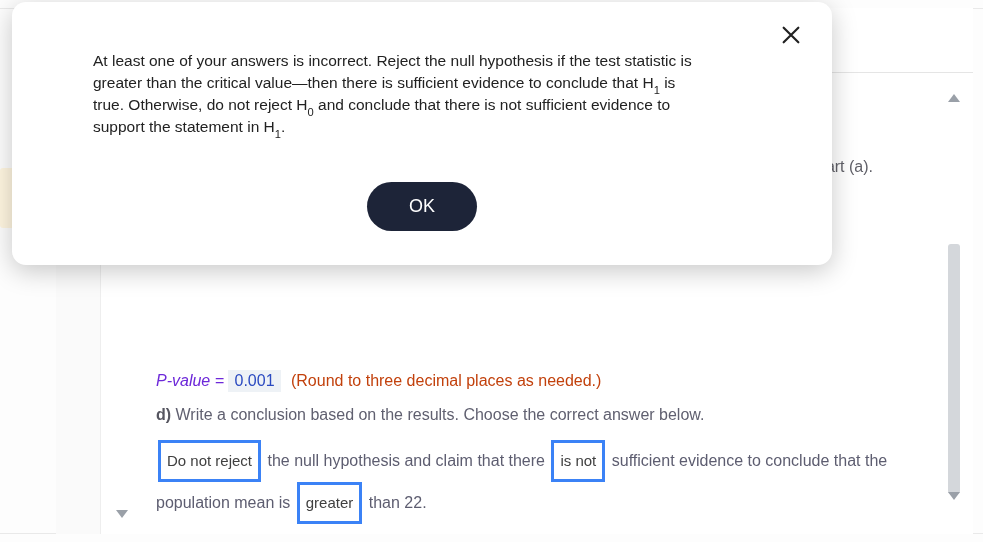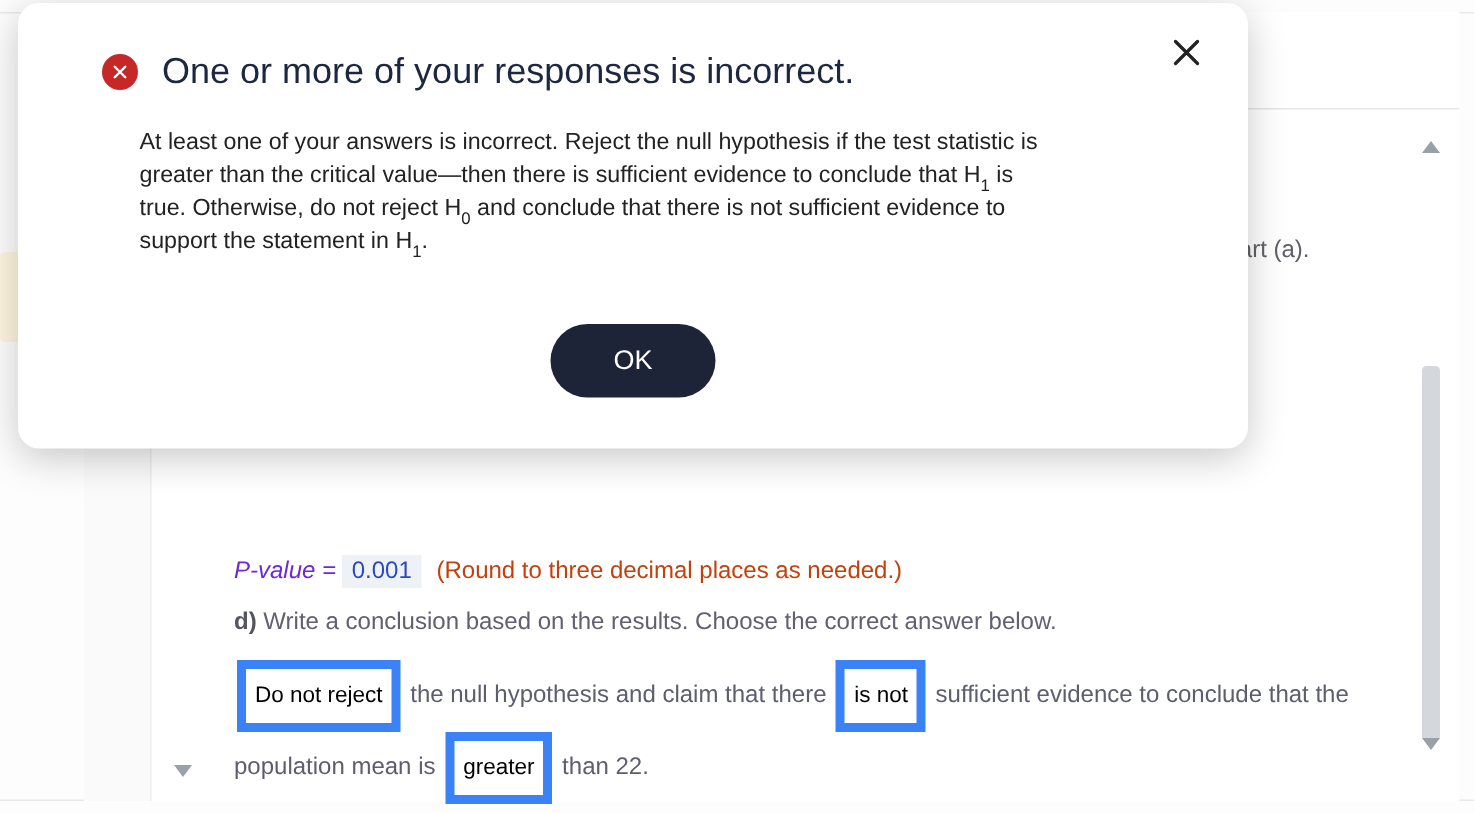--- a/index.html
+++ b/index.html
@@ -13,21 +13,21 @@
   .bg .tan{position:absolute;left:-56px;top:160px;width:62px;height:60px;background:#fff6e0;border-radius:3px;}
   .bg .hr{position:absolute;top:64px;left:44px;right:0;height:1px;background:#e5e5e5;}
   .bg-part-a{position:absolute;top:150px;right:100px;color:#606068;}
   .pval-line{position:absolute;top:362px;left:100px;color:#3b3b55;}
   .pval-label{color:#6d28d9;font-style:italic;}
   .pval-box{display:inline-block;background:#eef2f6;color:#2b4ac0;padding:2px 6px;font-family:Liberation Sans, sans-serif;}
   .pval-hint{color:#c2410c;margin-left:6px;}
   .q-d{position:absolute;top:398px;left:100px;right:30px;color:#606070;}
   .q-d b{font-weight:bold;color:#565660;}
   .conclusion{position:absolute;top:432px;left:100px;right:30px;color:#5d5d70;line-height:34px;}
-  .sel{display:inline-block;border:6px solid #3b82f6;color:#000000;padding:1px 6px;margin:0 2px;background:#fff;font-size:15px;}
+  .sel{display:inline-block;border:3px solid #3b82f6;color:#404040;padding:1px 6px;margin:0 2px;background:#fff;font-size:15px;}
   
   .vscroll{position:absolute;right:12px;top:72px;bottom:28px;width:14px;}
   .v-up,.v-dn{width:0;height:0;border-left:6px solid transparent;border-right:6px solid transparent;position:absolute;left:1px;}
   .v-up{border-bottom:8px solid #9aa0a8;top:14px;}
   .v-dn{border-top:8px solid #9aa0a8;bottom:6px;}
   .v-thumb{position:absolute;top:164px;width:12px;height:250px;background:#d4d7db;border-radius:3px;left:1px;}
   .hscroll{position:absolute;left:60px;bottom:12px;width:16px;height:12px;}
   .h-dn{width:0;height:0;border-left:6px solid transparent;border-right:6px solid transparent;border-top:8px solid #9aa0a8;}
   
   .modal{position:absolute;left:12px;top:2px;width:708px;background:#ffffff;border-radius:14px;box-shadow:0 6px 26px rgba(0,0,0,0.22);padding:26px 56px 34px 56px;}
@@ -79,28 +79,20 @@
       <div class="h-dn"></div>
     </div>
   </div>
 
   <div class="modal">
     <div class="modal-close">
       <svg viewBox="0 0 24 24">
           <path d="M4 4 L20 20 M20 4 L4 20" stroke="#222" stroke-width="2.4" stroke-linecap="round" fill="none"></path>
         </svg>
     </div>
-    <div class="m-head">
-      <span class="err-ico">
-        <svg viewBox="0 0 24 24">
-            <path d="M5 5 L19 19 M19 5 L5 19" stroke="#fff" stroke-width="3.2" stroke-linecap="round" fill="none"></path>
-          </svg>
-      </span>
-      <span class="m-title">One or more of your responses is incorrect.</span>
-    </div>
     <div class="m-body">
       <span>At least one of your answers is incorrect. Reject the null hypothesis if the test statistic is greater than the critical value—then there is sufficient evidence to conclude that H</span><sub>1</sub><span> is true. Otherwise, do not reject H</span><sub>0</sub><span> and conclude that there is not sufficient evidence to support the statement in H</span><sub>1</sub><span>.</span>
     </div>
     <div class="ok-wrap">
       <button class="ok-btn">OK</button>
     </div>
   </div>
 </div>
 
 </body></html>

